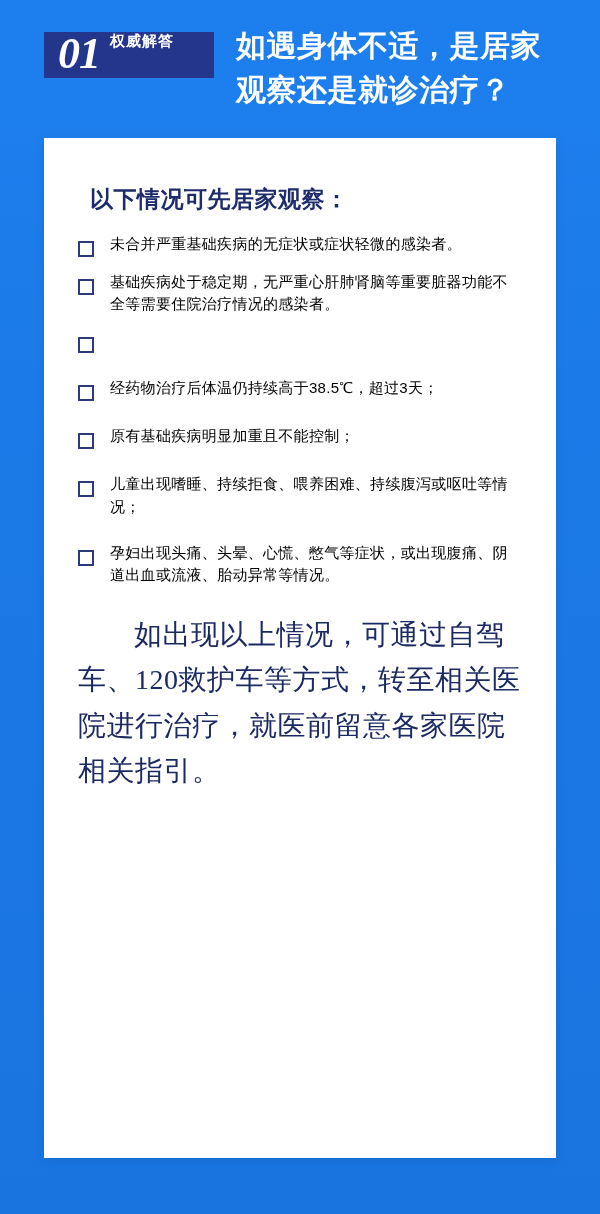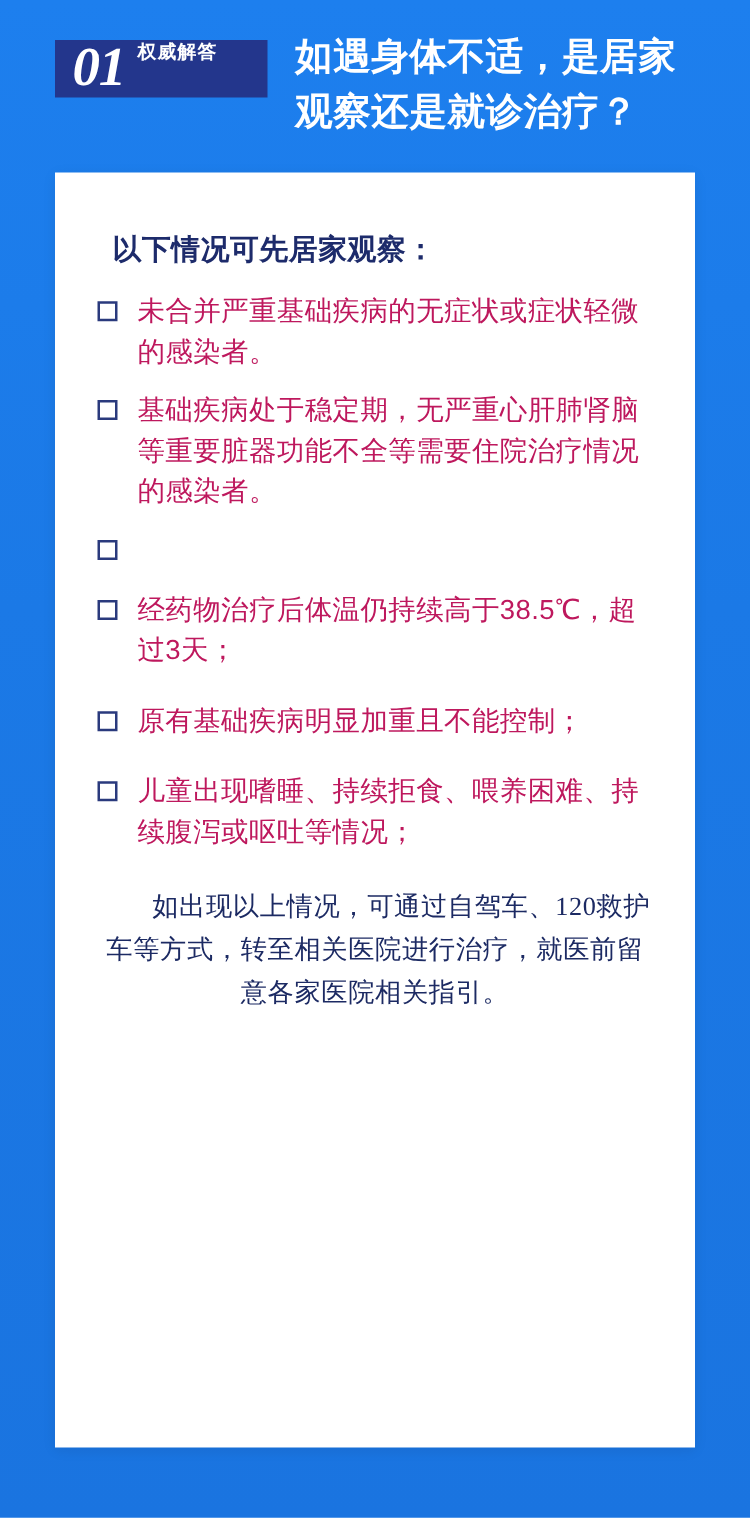--- a/index.html
+++ b/index.html
@@ -116,35 +116,34 @@
   .checkbox {
     flex: 0 0 auto;
     width: 16px;
     height: 16px;
     border: 2px solid #2a3a7d;
     margin-top: 8px;
     margin-right: 16px;
     box-sizing: border-box;
   }
   .item-text {
-    font-size: 22px;
+    font-size: 15px;
     line-height: 1.48;
-    color: #be185d;
+    color: #000000;
     letter-spacing: 0.3px;
   }
 
   .note {
     margin-top: 26px;
     font-family: "Liberation Serif", serif;
-    font-size: 21px;
+    font-size: 28px;
     line-height: 1.62;
     color: #1c2a63;
     text-indent: 2em;
     letter-spacing: 0.5px;
-    text-align: center;
   }
 </style>
 </head>
 <body>
 
 <div class="bg"></div>
 
 <div class="page">
 
   <div class="header">
@@ -179,20 +178,24 @@
           <span class="item-text">经药物治疗后体温仍持续高于38.5℃，超过3天；</span>
         </li>
         <li>
           <span class="checkbox"></span>
           <span class="item-text">原有基础疾病明显加重且不能控制；</span>
         </li>
         <li>
           <span class="checkbox"></span>
           <span class="item-text">儿童出现嗜睡、持续拒食、喂养困难、持续腹泻或呕吐等情况；</span>
         </li>
+        <li>
+          <span class="checkbox"></span>
+          <span class="item-text">孕妇出现头痛、头晕、心慌、憋气等症状，或出现腹痛、阴道出血或流液、胎动异常等情况。</span>
+        </li>
       </ul>
 
       <p class="note">如出现以上情况，可通过自驾车、120救护车等方式，转至相关医院进行治疗，就医前留意各家医院相关指引。</p>
 
     </div>
   </div>
 
 </div>
 
 </body></html>

